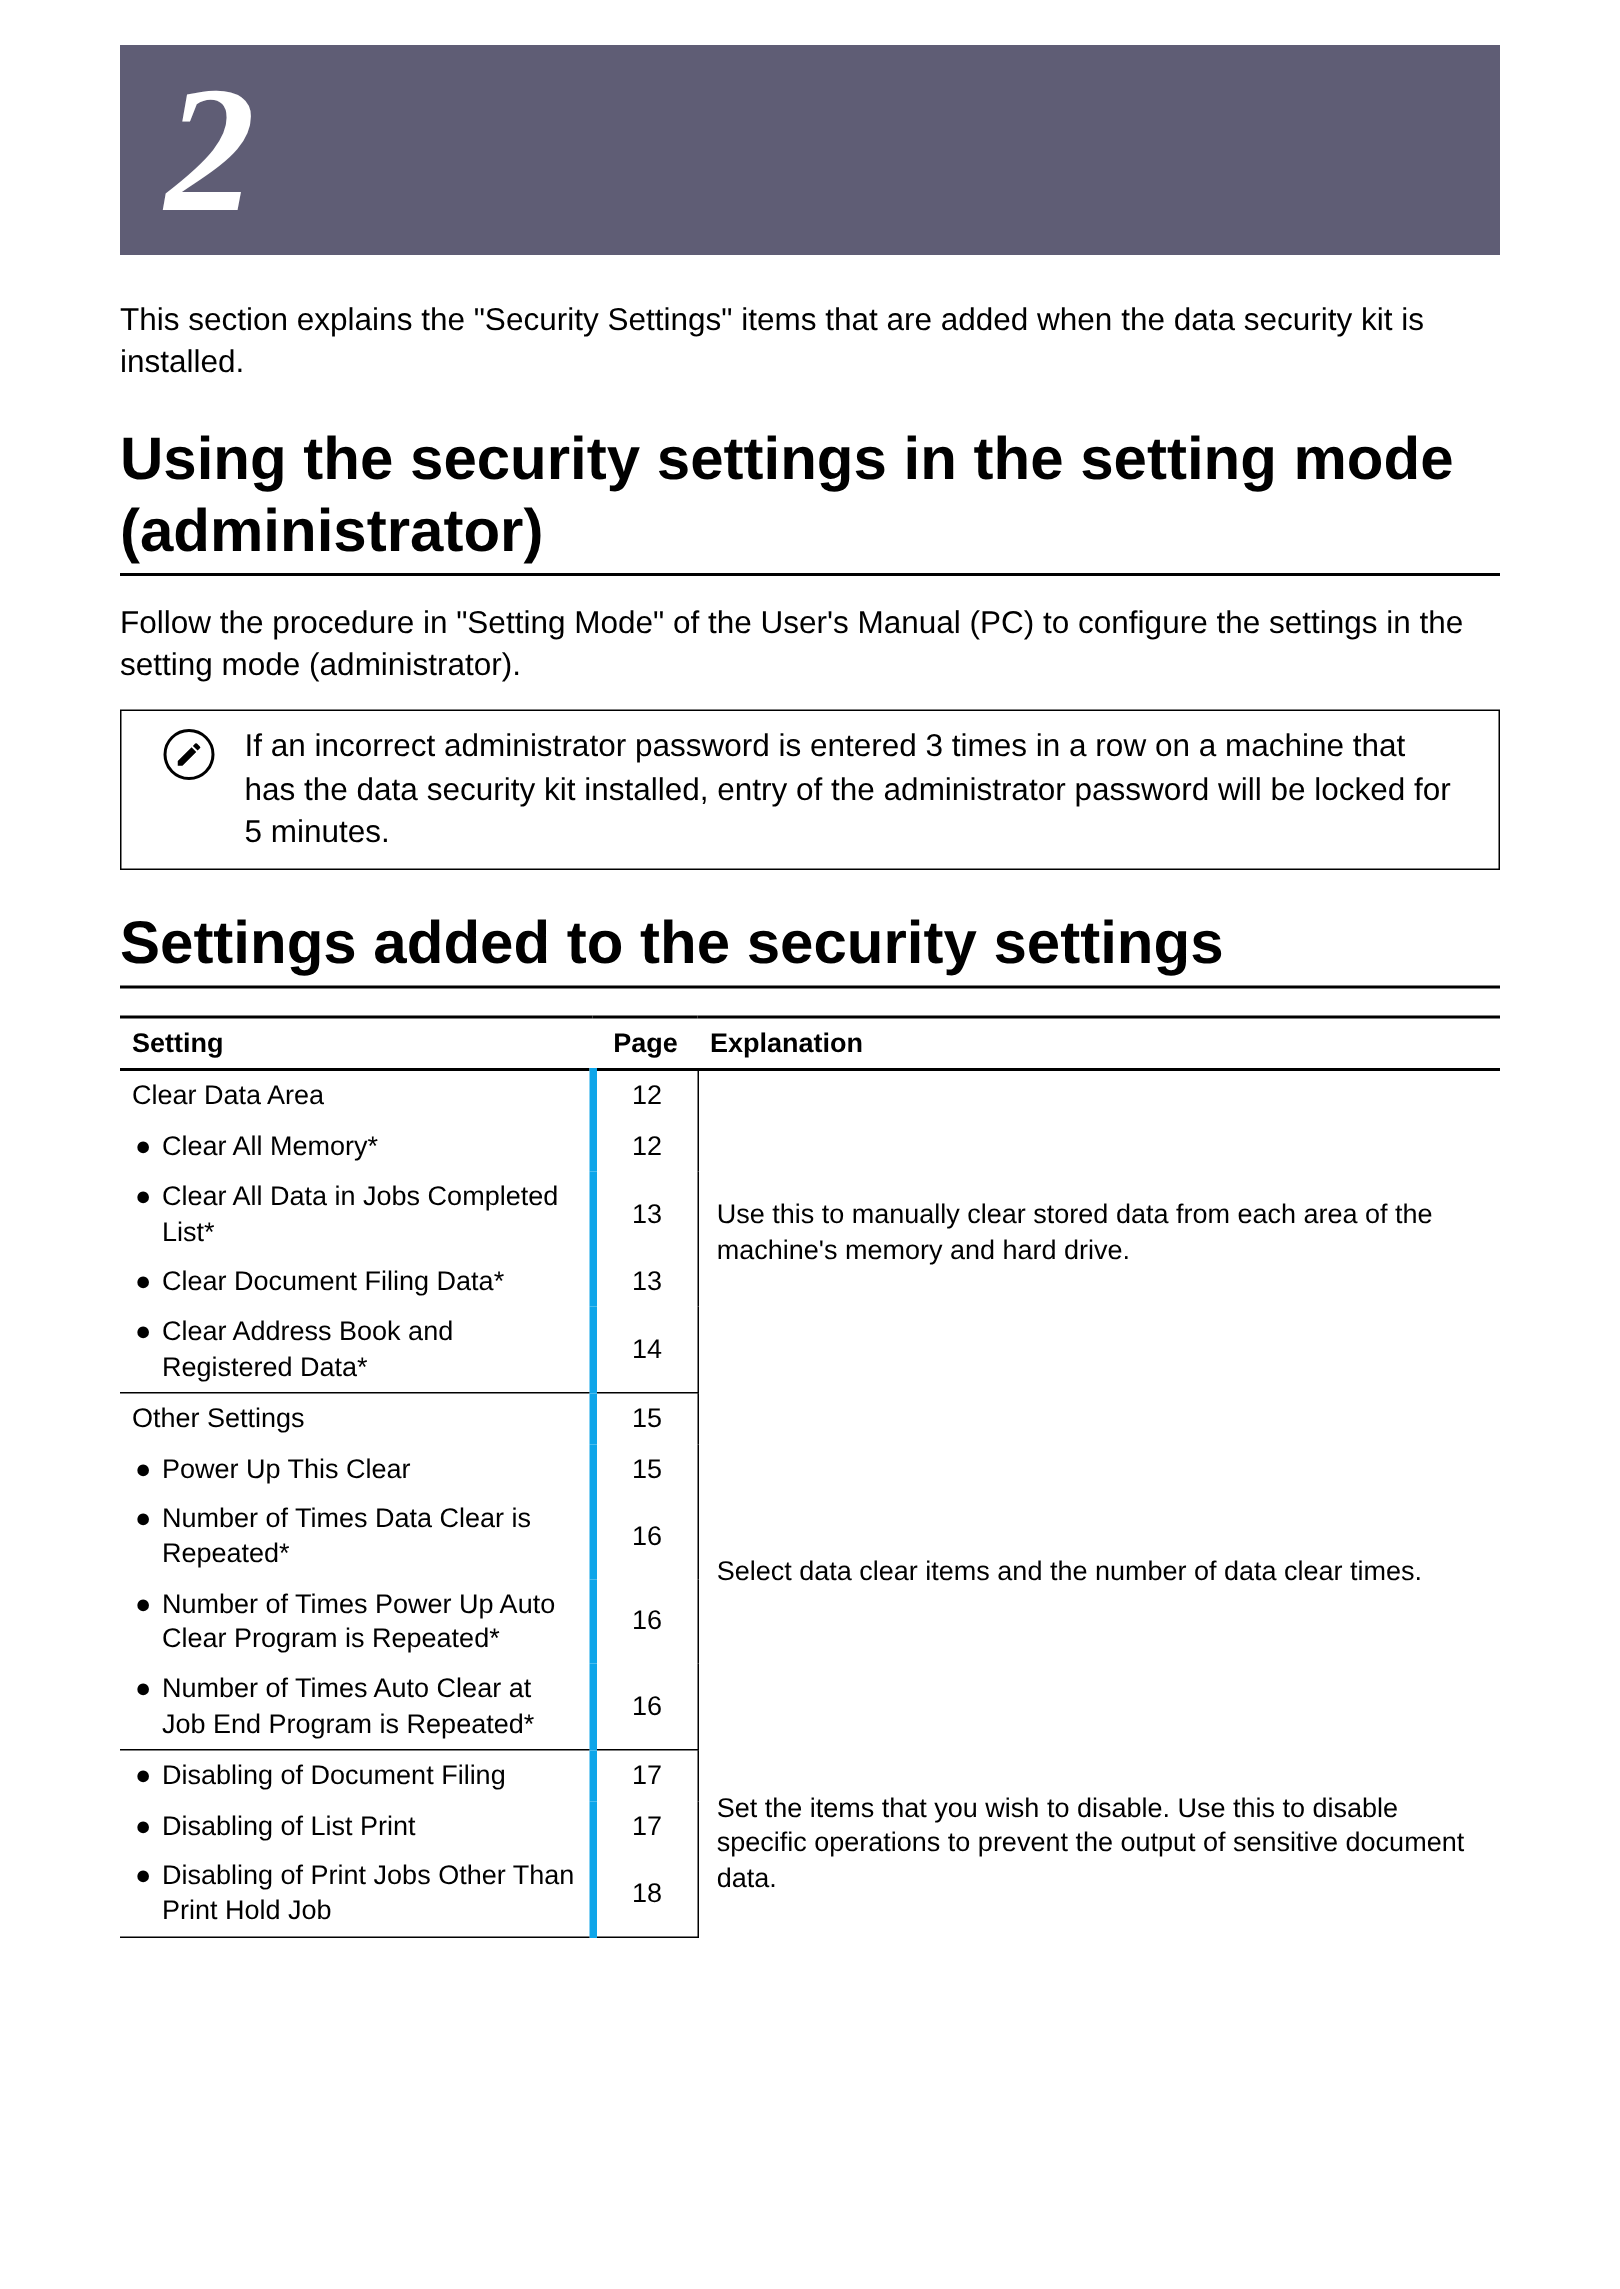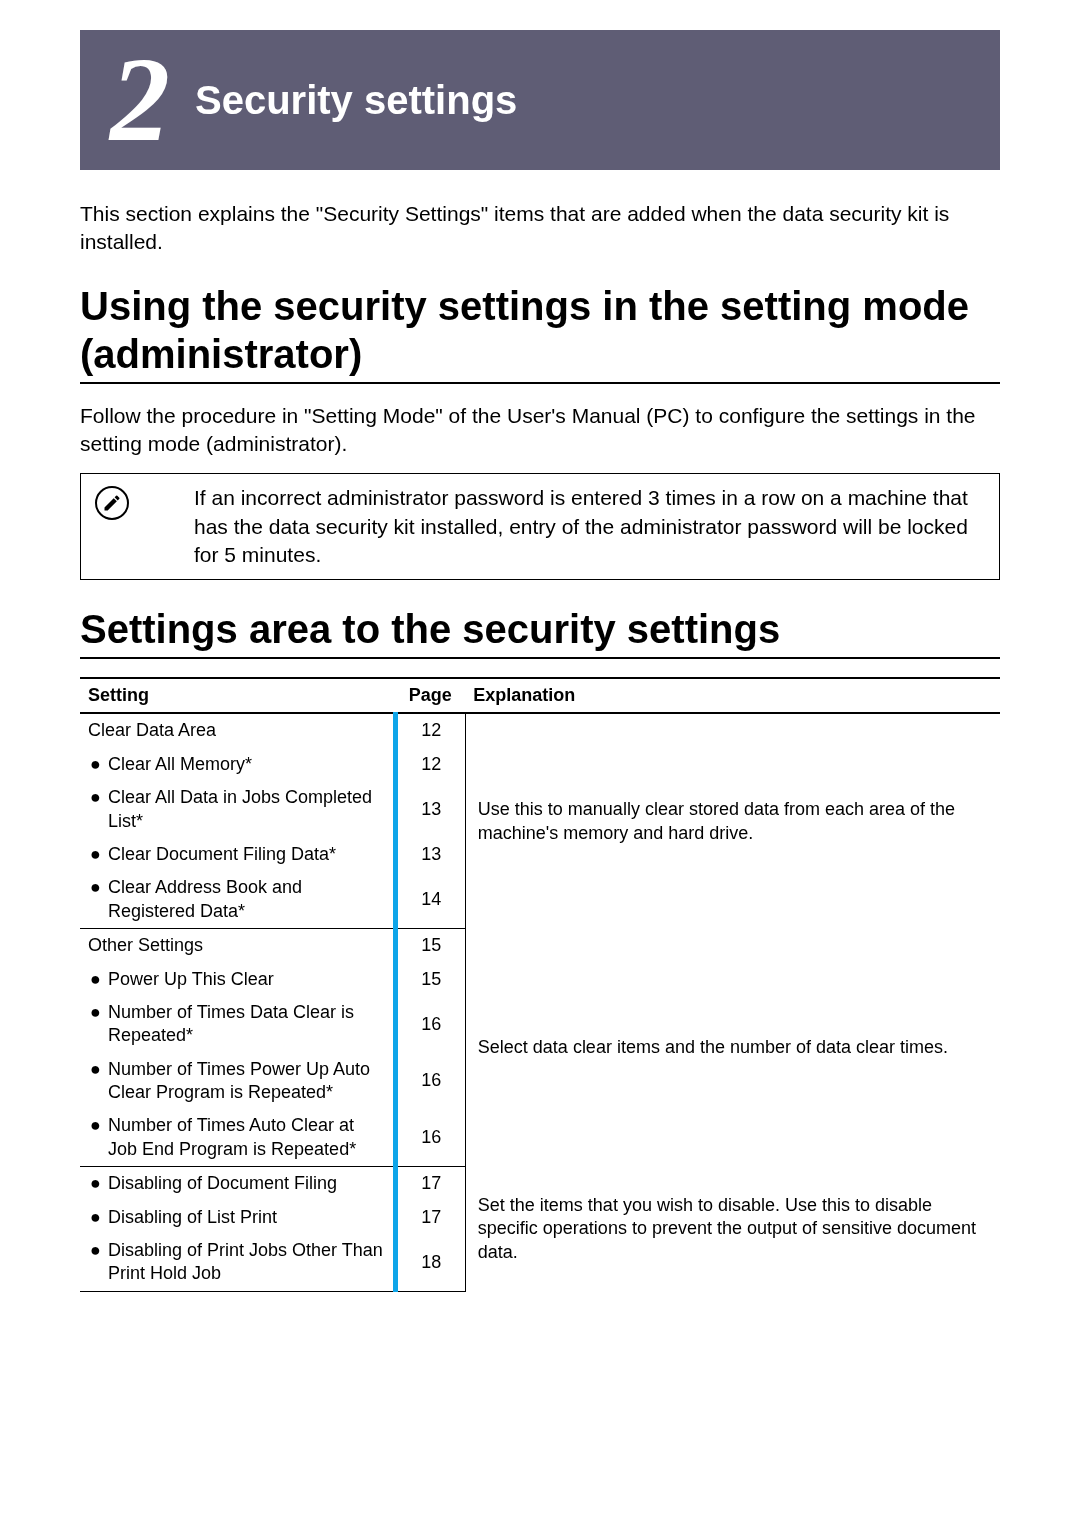--- a/index.html
+++ b/index.html
@@ -49,23 +49,22 @@
   }
   .body-text {
     font-size: 21px;
     line-height: 1.35;
     margin-bottom: 15px;
   }
   .note-box {
     border: 1px solid #000;
     display: flex;
     align-items: flex-start;
-    padding: 10px 14px;
+    padding: 10px 28px;
     margin-bottom: 25px;
-    gap: 45px;
   }
   .note-icon {
     width: 34px;
     height: 34px;
     flex: 0 0 34px;
     border: 2px solid #000;
     border-radius: 50%;
     display: flex;
     align-items: center;
     justify-content: center;
@@ -109,39 +108,38 @@
   .bullet-row td.col-setting { padding-left: 28px; }
   .bullet-row .bullet { display: inline-block; margin-left: -18px; width: 18px; }
 </style>
 </head>
 <body>
 
 <div class="page">
 
   <div class="chapter-banner">
     <div class="chapter-num">2</div>
-    <div class="chapter-title">Security settings</div>
   </div>
 
   <p class="intro">This section explains the "Security Settings" items that are added when the data security kit is installed.</p>
 
   <h2 class="section-title">Using the security settings in the setting mode (administrator)</h2>
 
   <p class="body-text">Follow the procedure in "Setting Mode" of the User's Manual (PC) to configure the settings in the setting mode (administrator).</p>
 
   <div class="note-box">
     <div class="note-icon">
       <svg viewBox="0 0 24 24">
           <path d="M3 17.25V21h3.75L17.81 9.94l-3.75-3.75L3 17.25zM20.71 7.04a1 1 0 0 0 0-1.41l-2.34-2.34a1 1 0 0 0-1.41 0l-1.83 1.83 3.75 3.75 1.83-1.83z" fill="#000"></path>
         </svg>
     </div>
     <div class="note-text">If an incorrect administrator password is entered 3 times in a row on a machine that has the data security kit installed, entry of the administrator password will be locked for 5 minutes.</div>
   </div>
 
-  <h2 class="section-title">Settings area to the security settings</h2>
+  <h2 class="section-title">Settings added to the security settings</h2>
 
 
   <table class="settings-table">
     <thead>
       <tr>
         <th>Setting</th>
         <th class="col-page">Page</th>
         <th>Explanation</th>
       </tr>
     </thead>

